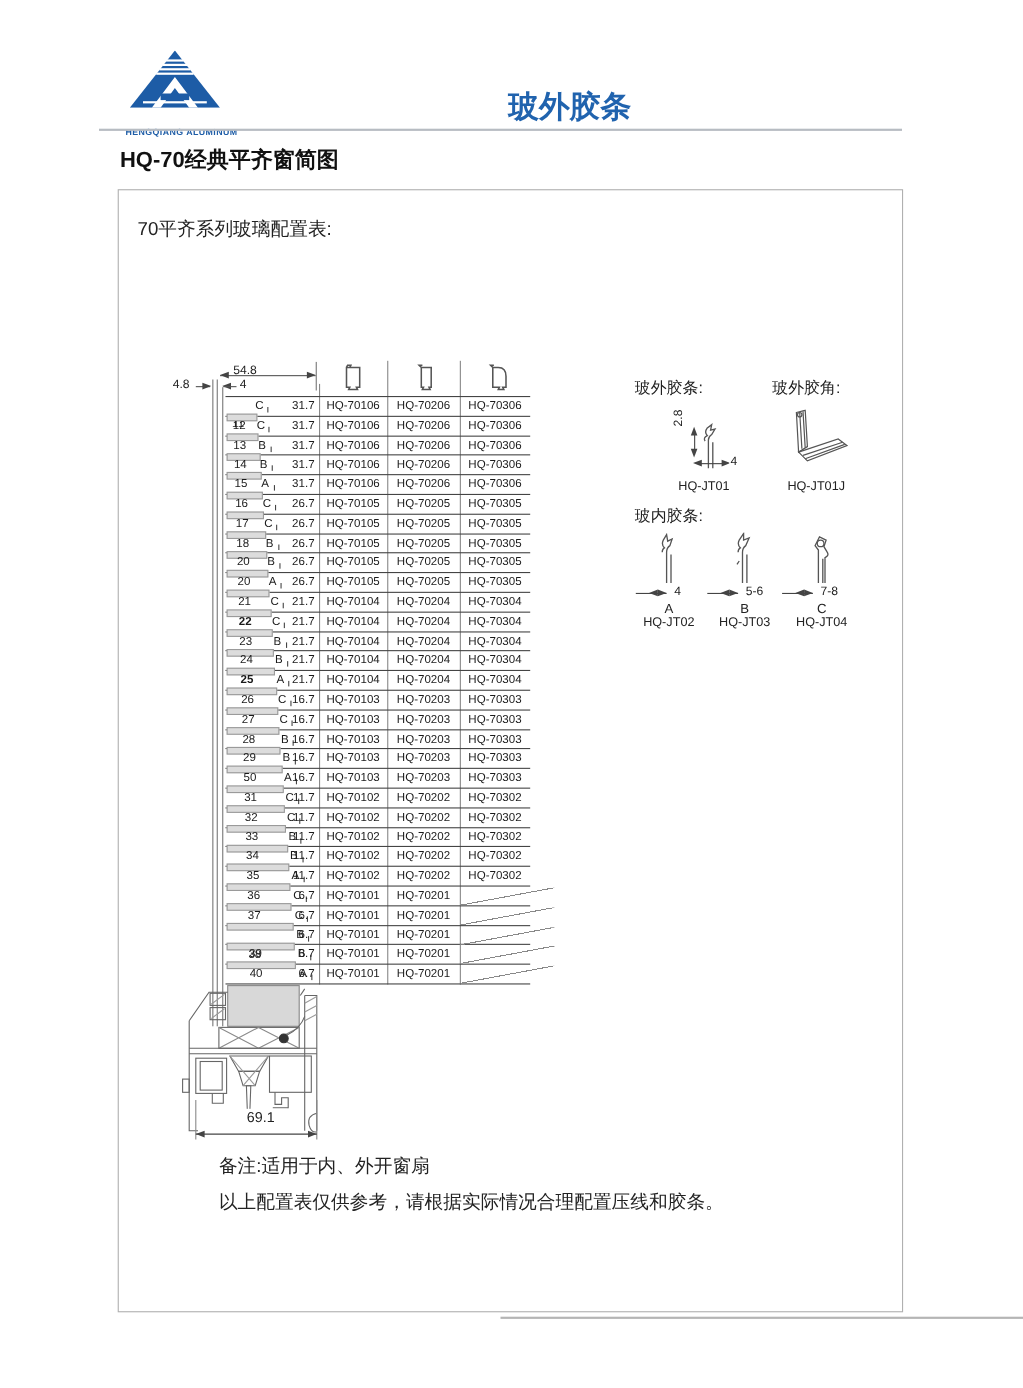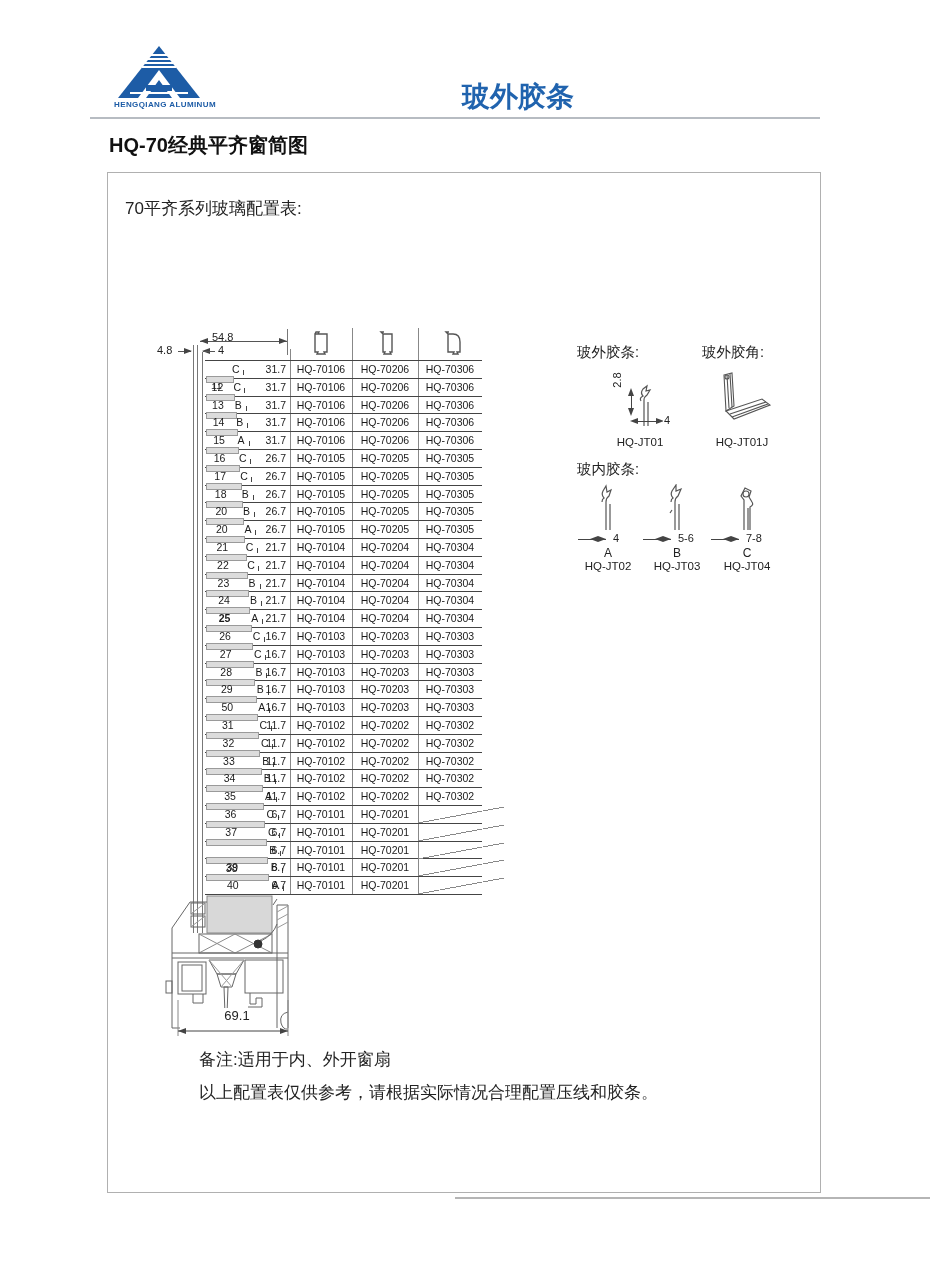--- a/index.html
+++ b/index.html
@@ -55,21 +55,21 @@
       <polygon points="41,0 82,52 0,52" fill="#1d5ca6"></polygon>
       <rect x="33" y="8" width="16" height="2" fill="#fff"></rect>
       <rect x="30" y="12" width="22" height="2" fill="#fff"></rect>
       <rect x="27" y="16" width="28" height="2" fill="#fff"></rect>
       <rect x="24" y="20" width="34" height="2" fill="#fff"></rect>
       <polygon points="41,24 62,52 54,52 41,34 28,52 20,52" fill="#fff"></polygon>
       <rect x="28" y="39" width="26" height="6" fill="#1d5ca6"></rect>
       <rect x="12" y="46" width="58" height="2" fill="#fff"></rect>
     </svg>
   </div>
-  <div class="abs logo-text" style="left:105px;top:100px;width:120px;text-align:center;">HENGQIANG ALUMINUM</div>
+  <div class="abs logo-text" style="left:105px;top:116px;width:120px;text-align:center;">HENGQIANG ALUMINUM</div>
 
   <div class="abs brand" style="left:462px;top:78px;">玻外胶条</div>
 
 
   <div class="abs header-rule" style="left:90px;top:117px;width:730px;"></div>
 
   <div class="abs page-title" style="left:109px;top:132px;">HQ-70经典平齐窗简图</div>
 
   <div class="abs content-box" style="left:107px;top:172px;width:712px;height:1019px;"></div>
 
@@ -212,21 +212,21 @@
         <span style="left:11.5px;">21</span>
         <span style="left:40.8px;">C</span>
         <span style="left:51.8px;top:9px;width:1px;height:5px;background:#444;"></span>
         <span style="left:48px;width:33px;text-align:right;">21.7</span>
         <span style="left:85px;width:62px;text-align:center;">HQ-70104</span>
         <span style="left:147px;width:66px;text-align:center;">HQ-70204</span>
         <span style="left:213px;width:64px;text-align:center;">HQ-70304</span>
       </div>
       <div class="gbar" style="left:1px;top:193px;width:40.5px;"></div>
       <div class="row" style="top: 195.8px;">
-        <span style="left:12.05px;">22</span>
+        <span style="left:12.05px;font-weight:bold;">22</span>
         <span style="left:42.18px;">C</span>
         <span style="left:53.18px;top:9px;width:1px;height:5px;background:#444;"></span>
         <span style="left:48px;width:33px;text-align:right;">21.7</span>
         <span style="left:85px;width:62px;text-align:center;">HQ-70104</span>
         <span style="left:147px;width:66px;text-align:center;">HQ-70204</span>
         <span style="left:213px;width:64px;text-align:center;">HQ-70304</span>
       </div>
       <div class="gbar" style="left:1px;top:210.8px;width:41.75px;"></div>
       <div class="row" style="top: 213.6px;">
         <span style="left:12.600000000000001px;">23</span>

